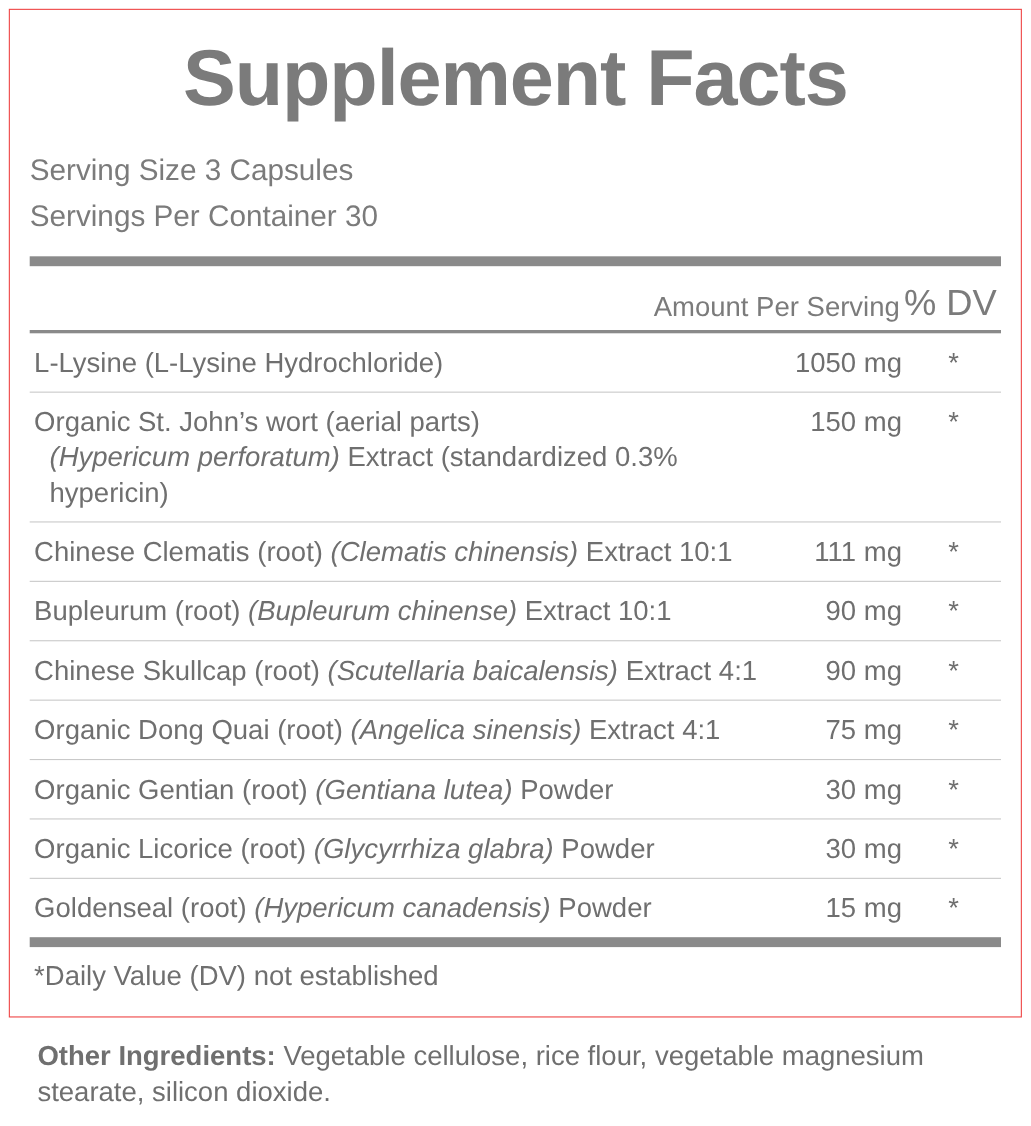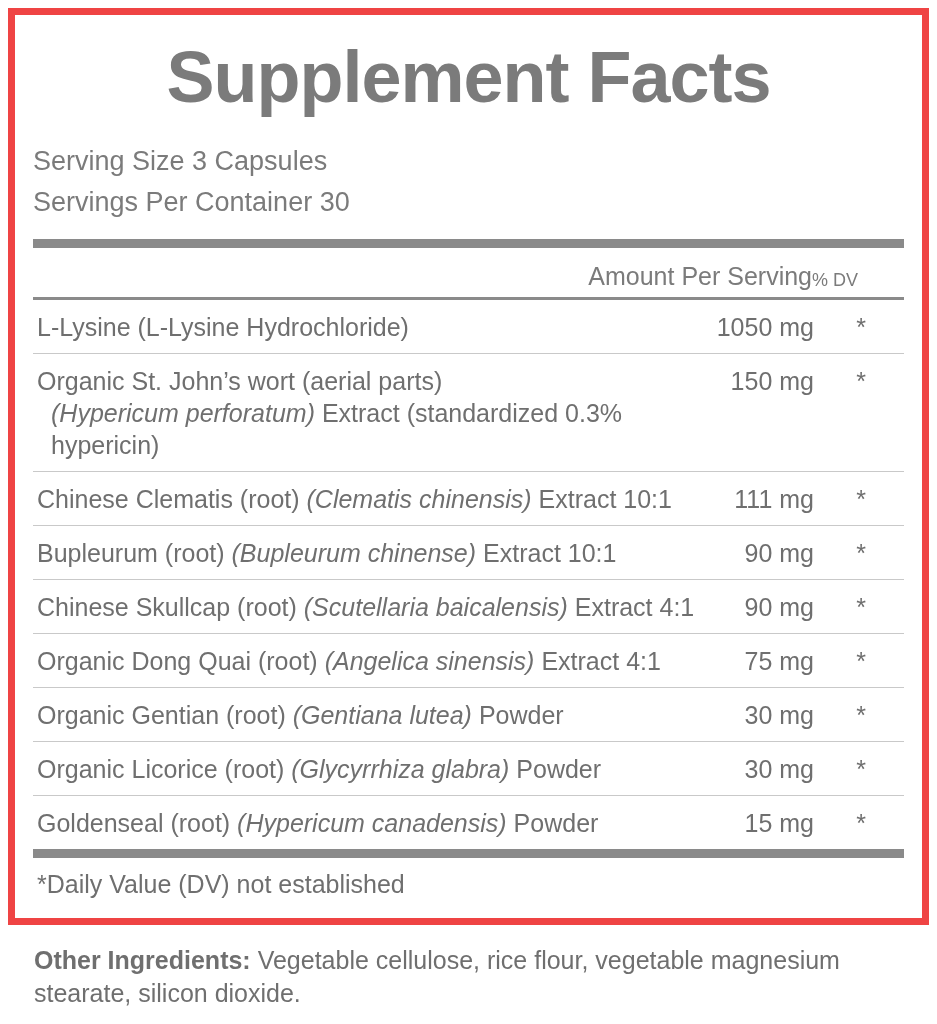--- a/index.html
+++ b/index.html
@@ -19,21 +19,21 @@
     width: 937px;
     height: 1024px;
     box-sizing: border-box;
   }
   .panel {
     position: absolute;
     left: 8px;
     top: 8px;
     width: 921px;
     height: 917px;
-    border: 7px solid #ef4444;
+    border: 1px solid #ef4444;
     box-sizing: border-box;
     padding: 0 18px;
   }
   .title {
     font-size: 72px;
     font-weight: bold;
     color: #7b7b7b;
     letter-spacing: -1px;
     text-align: center;
     line-height: 1.0;
@@ -60,22 +60,22 @@
     justify-content: flex-end;
     font-size: 25px;
     color: #7b7b7b;
     padding-top: 14px;
     padding-bottom: 6px;
   }
   .header-amount {
   }
   .header-dv {
     width: 92px;
-    text-align: left;
-    font-size: 18px;
+    text-align: center;
+    font-size: 33px;
   }
   .rule-med {
     height: 3px;
     background: #8a8a8a;
   }
   .rule-thin {
     height: 1px;
     background: #c9c9c9;
   }
   .nutrient {

